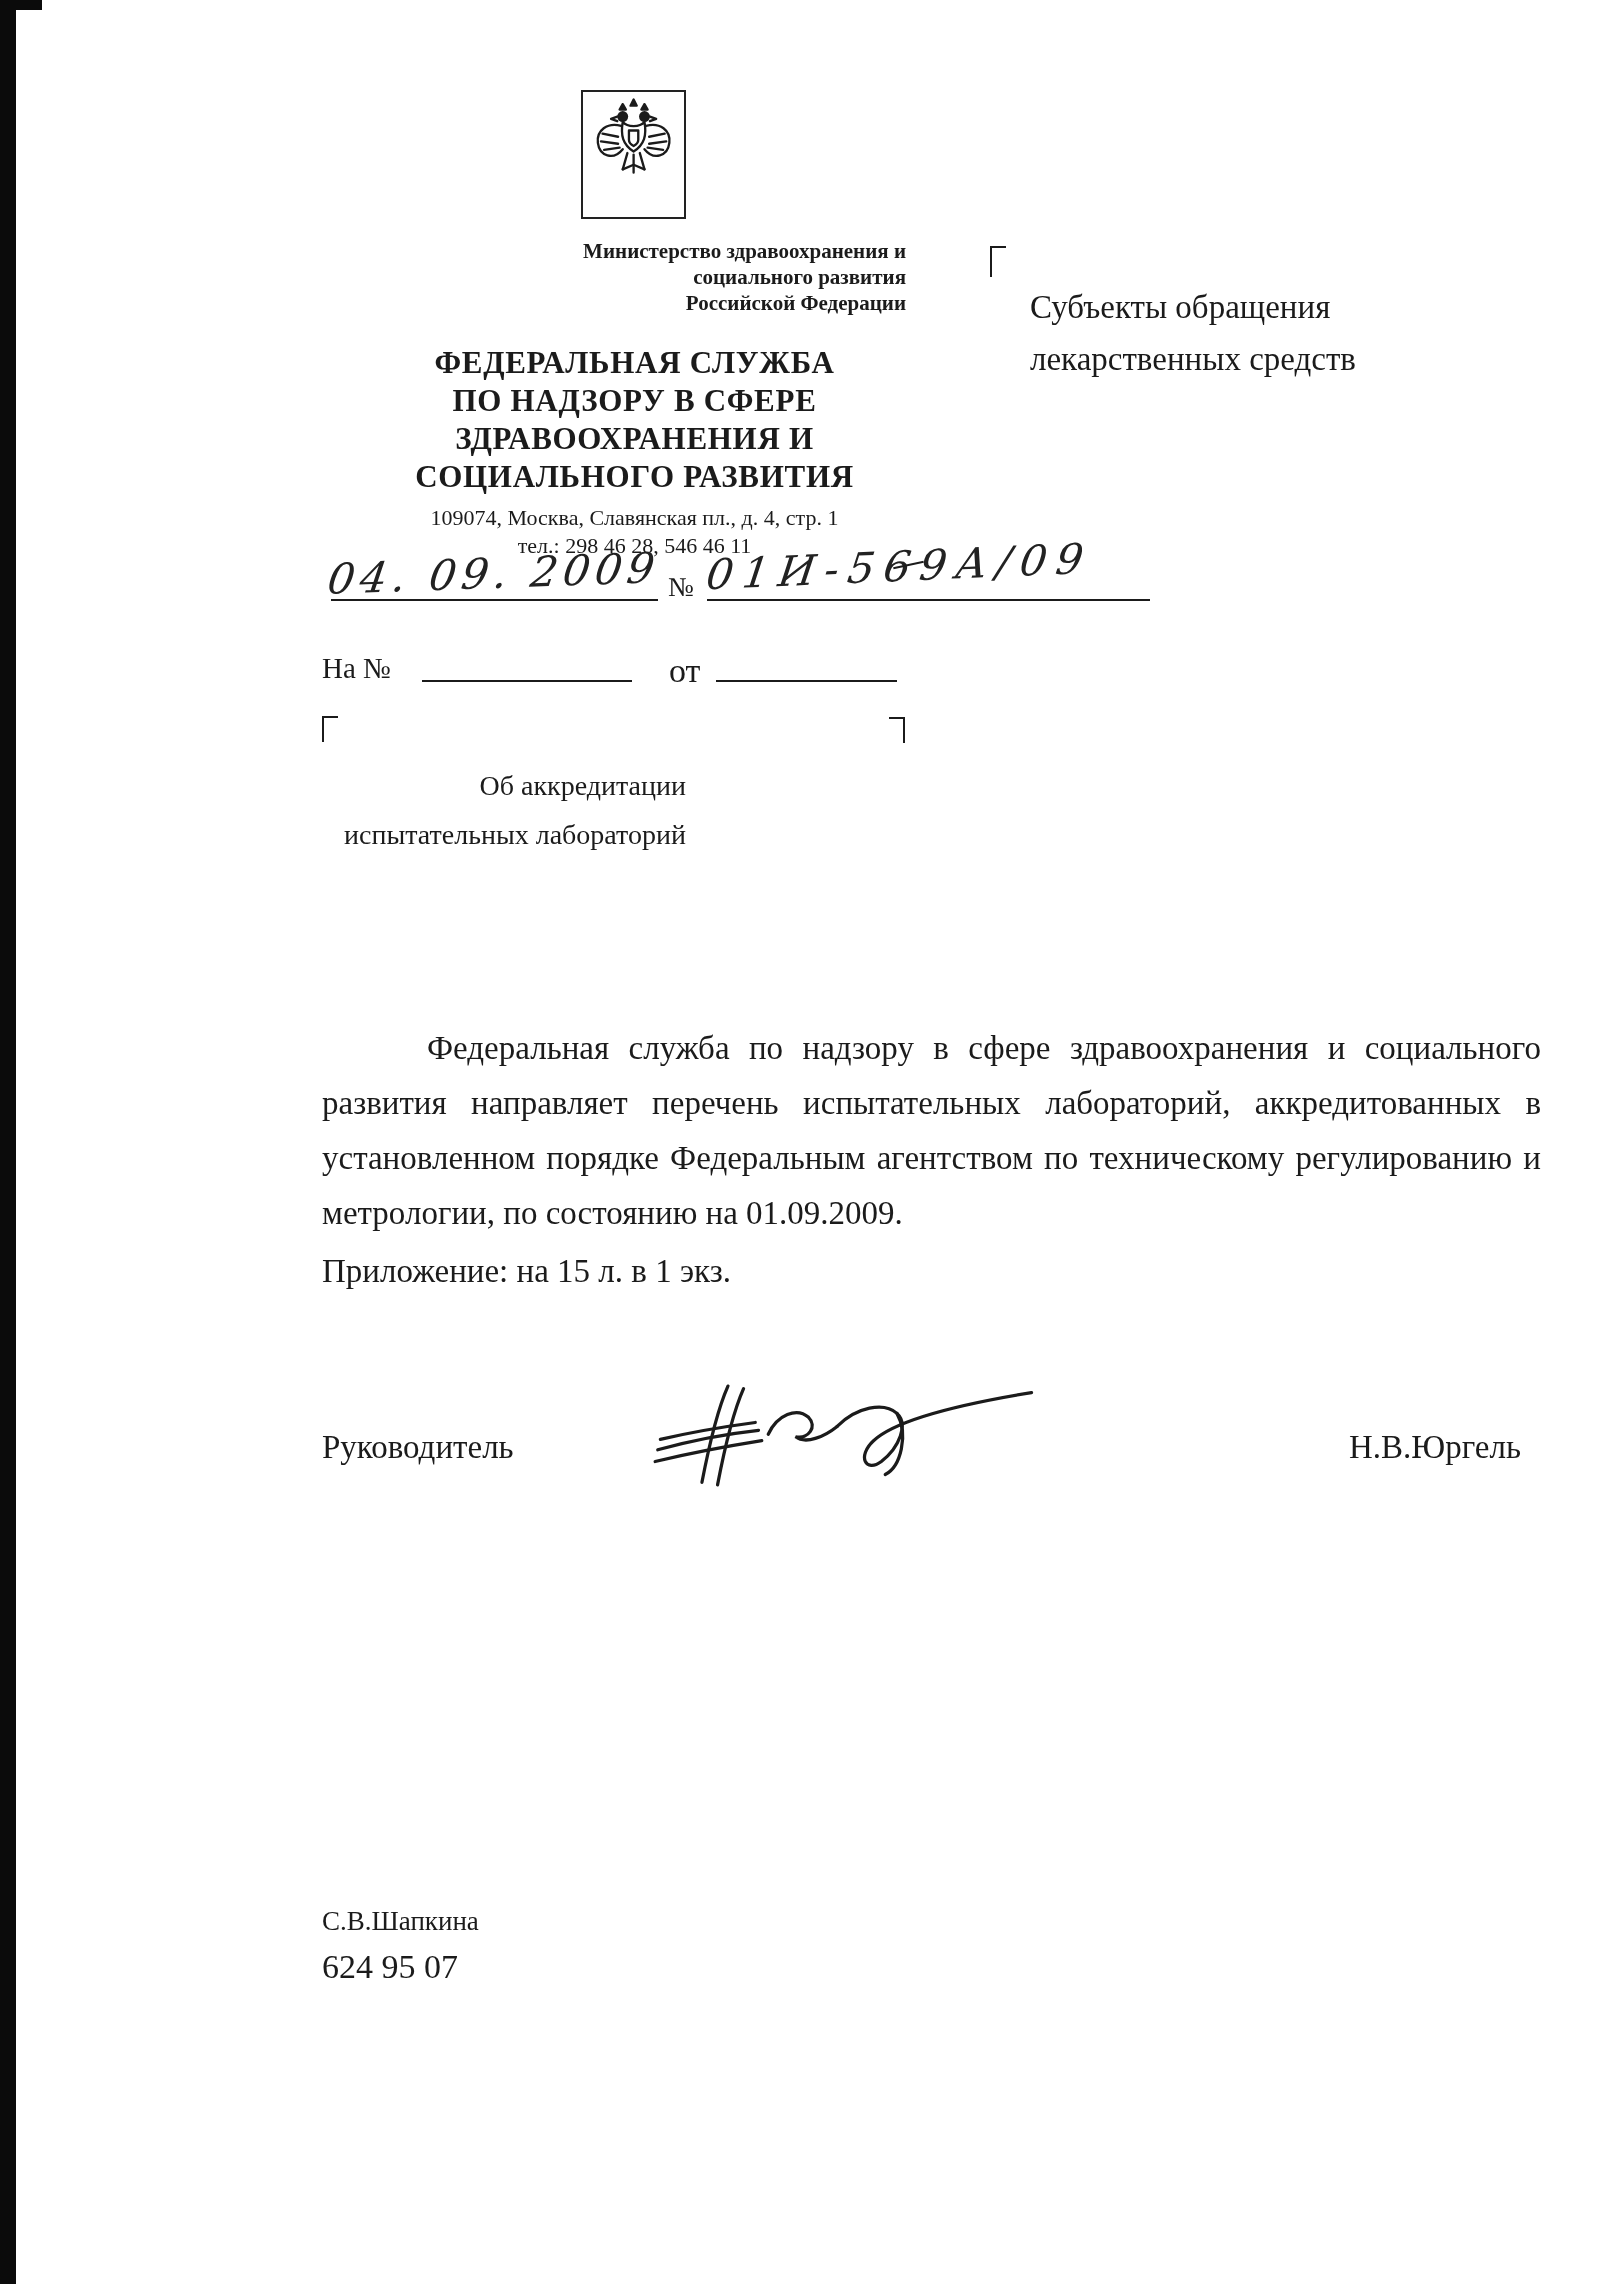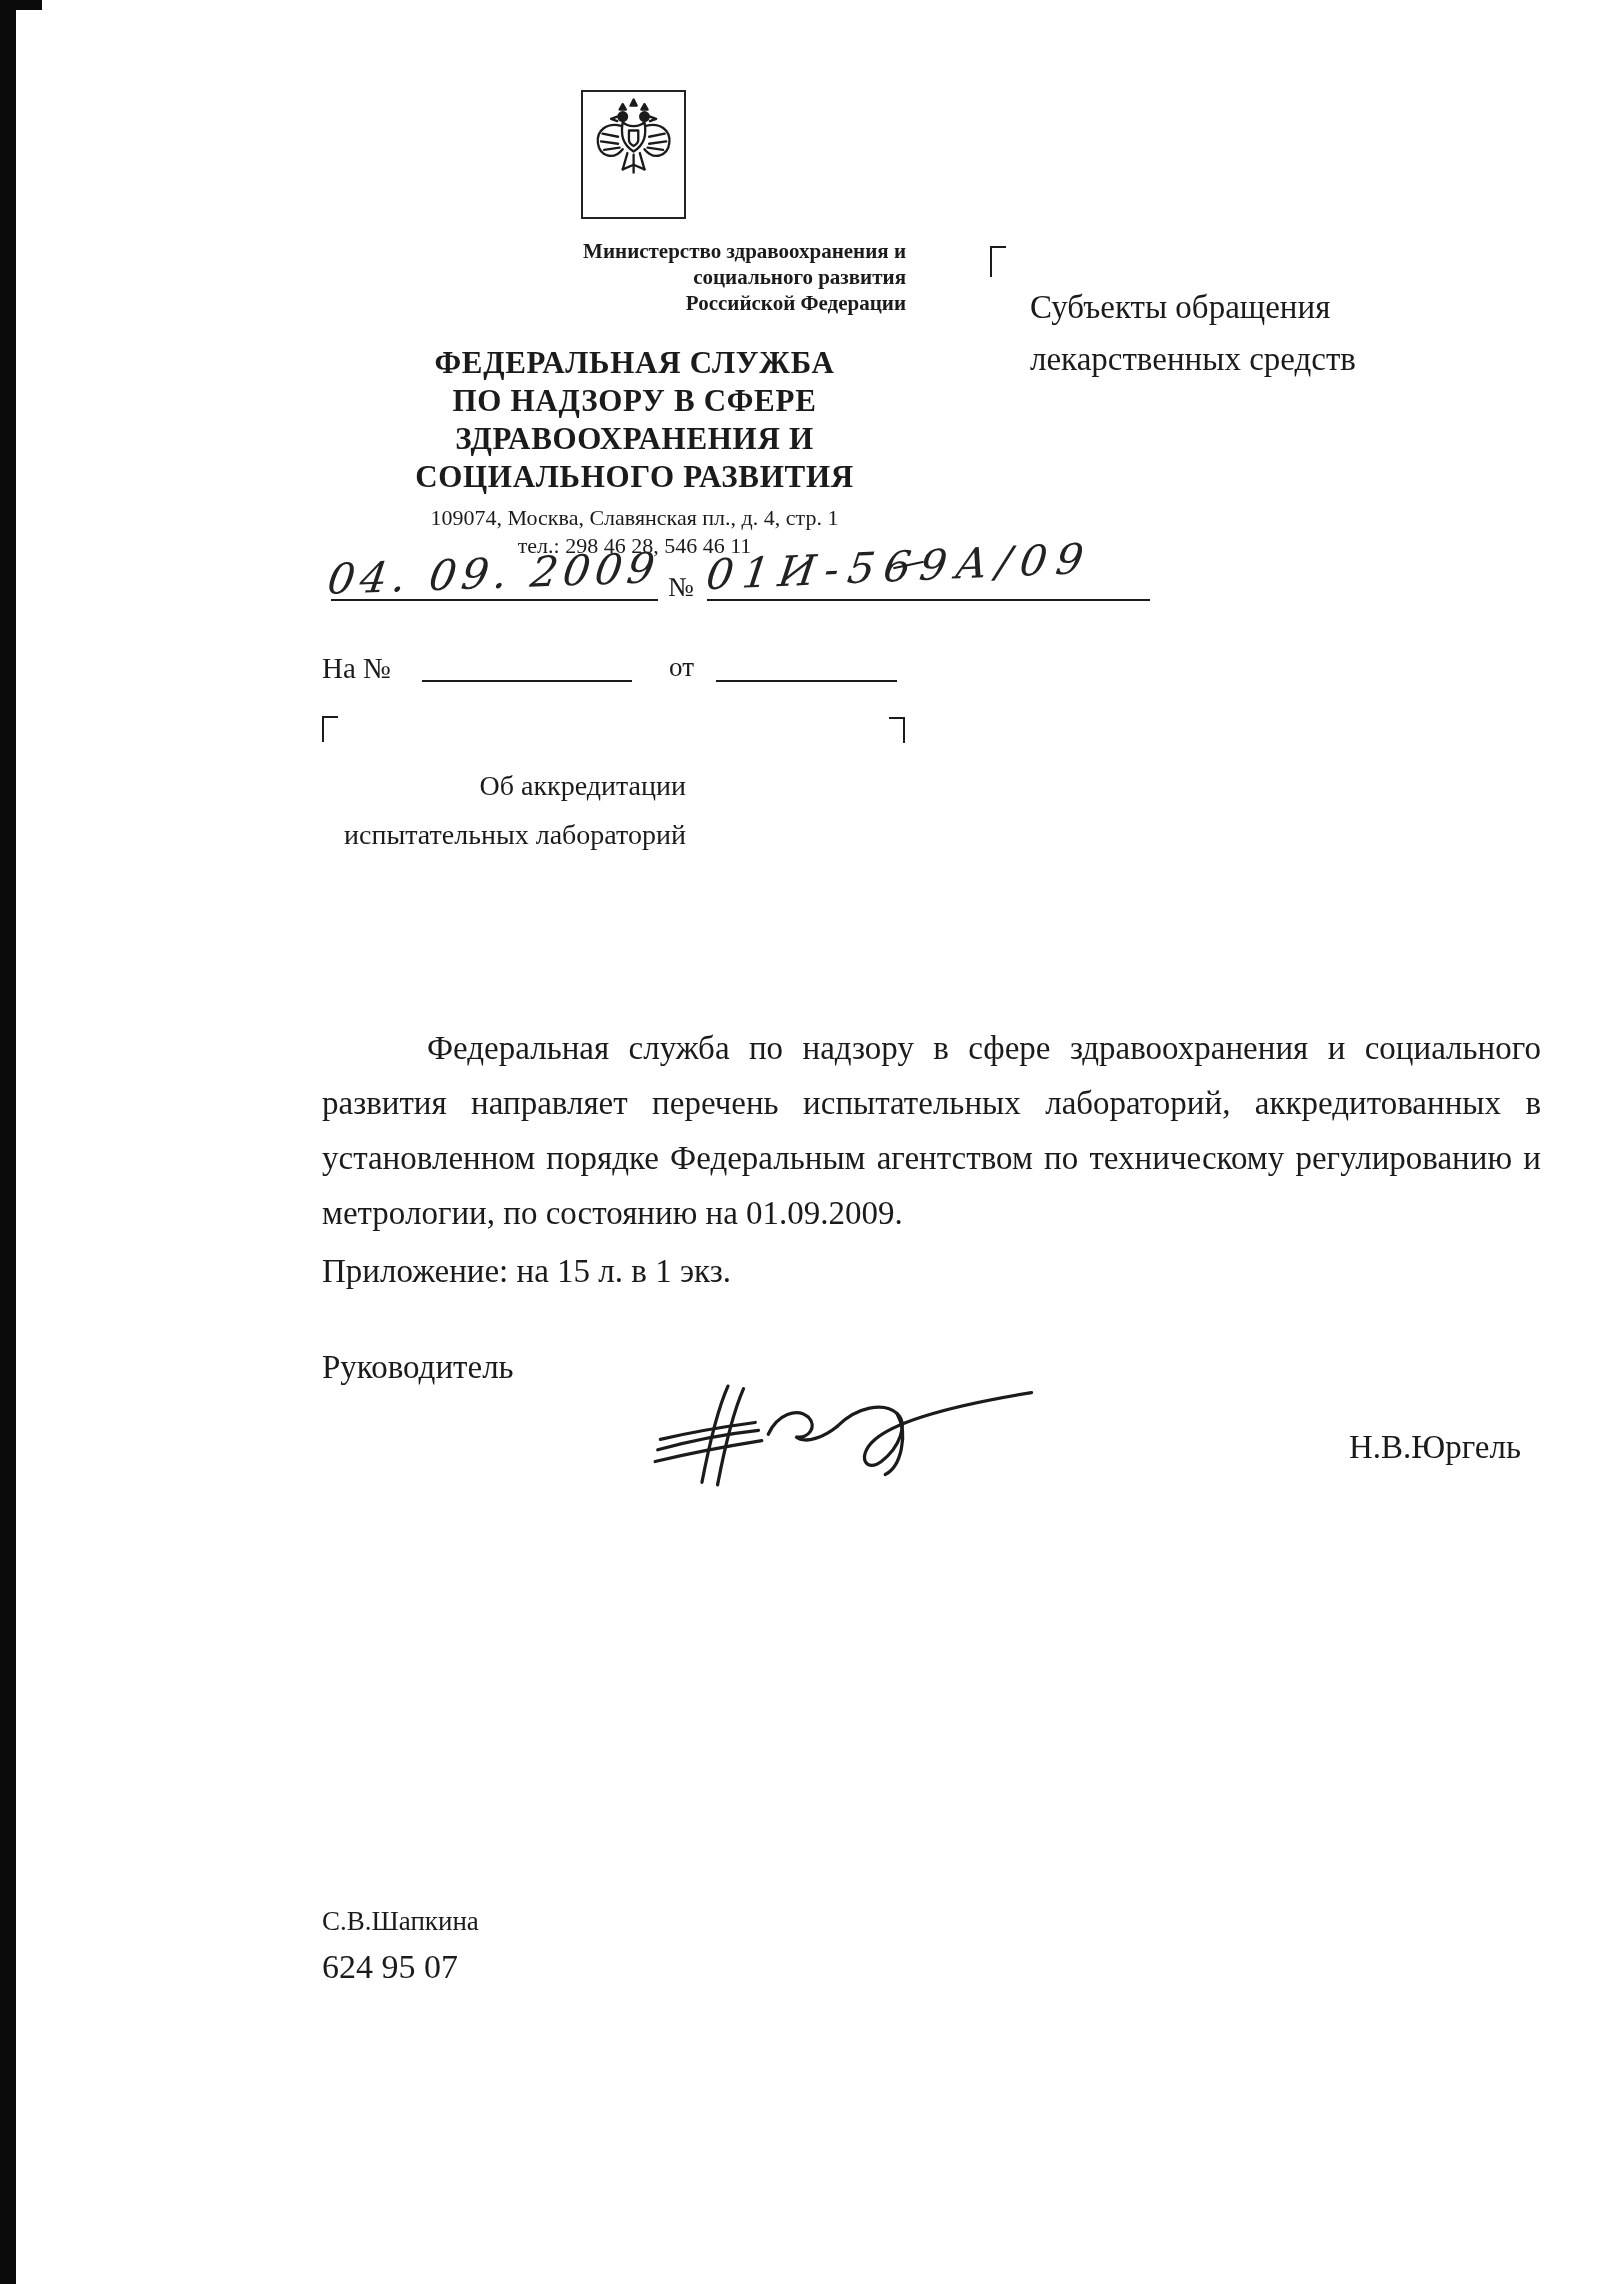--- a/index.html
+++ b/index.html
@@ -33,21 +33,21 @@
   .hw-number { position: absolute; left: 708px; top: 542px; font-size: 42px; letter-spacing: 9px;
                transform: skewX(-10deg) rotate(-2.5deg); white-space: nowrap; }
   .rule { position: absolute; border-bottom: 2px solid #1b1b1b; height: 0; }
   .date-line   { left: 331px;  top: 599px;  width: 327px; }
   .number-line { left: 707px; top: 599px;  width: 443px; }
   .hw-dash { position: absolute; left: 893px; top: 564px; width: 31px; height: 0;
              border-top: 2.6px solid #1b1b1b; transform: rotate(-12deg); }
 
   .na-label { position: absolute; left: 322px;  top: 652px; font-size: 29px; }
   .na-line  { left: 422px;  top: 680px; width: 210px; }
-  .ot-label { position: absolute; left: 669px; top: 652px; font-size: 27px; }
+  .ot-label { position: absolute; left: 669px; top: 652px; font-size: 34px; }
   .ot-line  { left: 716px; top: 680px; width: 181px; }
 
   
   .bracket-open  { position: absolute; width: 15.6px; height: 26px;
                    border-left: 2px solid #1b1b1b; border-top: 2px solid #1b1b1b; }
   .bracket-close { position: absolute; width: 15.6px; height: 26px;
                    border-right: 2px solid #1b1b1b; border-top: 2px solid #1b1b1b; }
   .mark-subject-open  { left: 322px;  top: 716px; }
   .mark-subject-close { left: 889px; top: 717px; }
   .mark-recipient     { left: 990px; top: 246px; height: 31px; }
@@ -56,21 +56,21 @@
   .subject   { position: absolute; left: 344px;  top: 761px; font-size: 28px; line-height: 49px; text-align: right; }
   .recipient { position: absolute; left: 1030px; top: 281px;  font-size: 33px; line-height: 52px; }
 
   
   .body-par { position: absolute; left: 322px; top: 1021px; width: 1219px;
               font-size: 33px; line-height: 55px; text-align: justify; text-indent: 105px; }
 
   .attachment { position: absolute; left: 322px; top: 1253px; font-size: 33px; }
 
   
-  .sig-title { position: absolute; left: 322px;  top: 1349px; font-size: 33px; text-align: right; }
+  .sig-title { position: absolute; left: 322px;  top: 1429px; font-size: 33px; text-align: right; }
   .sig-name  { position: absolute; left: 1349px; top: 1429px; font-size: 33px; }
   .signature { position: absolute; left: 638px; top: 1364px; width: 410px; height: 130px; }
 
   
   .executor       { position: absolute; left: 322px; top: 1906px; font-size: 27px; }
   .executor-phone { position: absolute; left: 322px; top: 1948px; font-size: 34px; }
 </style>
 </head>
 <body>
 

